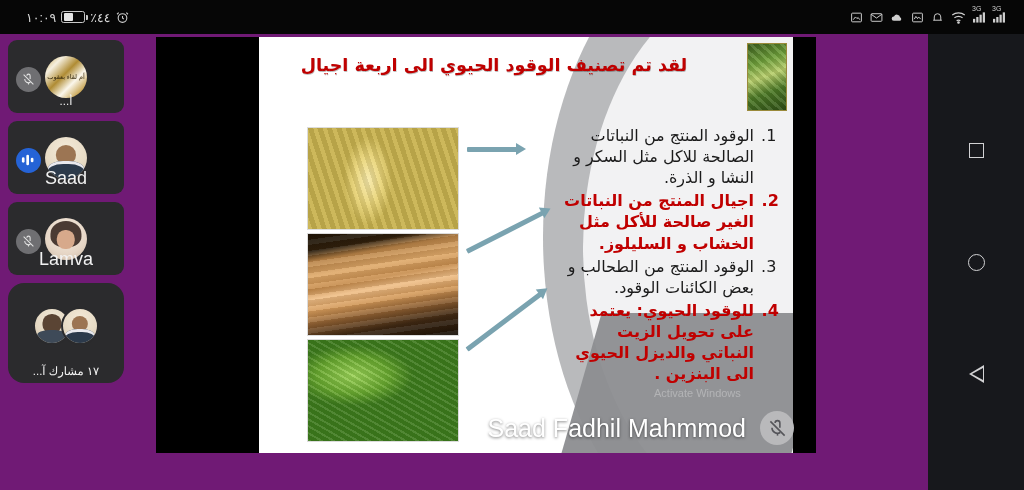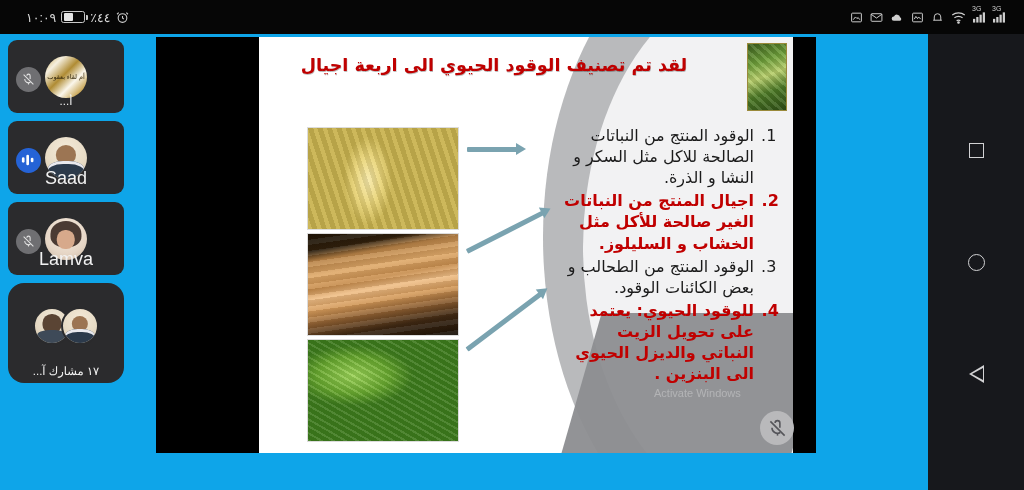--- a/index.html
+++ b/index.html
@@ -5,21 +5,21 @@
   * { box-sizing: border-box; margin: 0; padding: 0; }
   html, body {
     width: 1024px; height: 490px;
     background: #000;
     font-family: "Liberation Sans", sans-serif;
     overflow: hidden;
   }
   #screen {
     position: relative;
     width: 1024px; height: 490px;
-    background: #0ea5e9;
+    background: #701a75;
   }
 
   
   #statusbar {
     position: absolute; left: 0; top: 0; width: 1024px; height: 34px;
     background: #060606;
     display: flex; align-items: center;
   }
   #status-left {
     display: flex; align-items: center; gap: 5px;
@@ -476,20 +476,21 @@
           <li class="red">للوقود الحيوي: يعتمد على تحويل الزيت النباتي والديزل الحيوي الى البنزين .</li>
         </ol>
       </div>
     </div>
 
     <div id="watermark">
       <div class="w1">Activate Windows</div>
     </div>
 
     <div id="presenter">
+      <div id="presenter-name">Saad Fadhil Mahmmod</div>
       <div id="presenter-mute">
         <svg width="19" height="19" viewBox="0 0 24 24" fill="none" stroke="#55555a" stroke-width="2">
           <path d="M9 5a3 3 0 0 1 6 0v6"></path>
             <path d="M5 11a7 7 0 0 0 10.5 6"></path>
             <path d="M12 18v3"></path>
             <path d="M3 3l18 18"></path>
         </svg>
       </div>
     </div>
 

